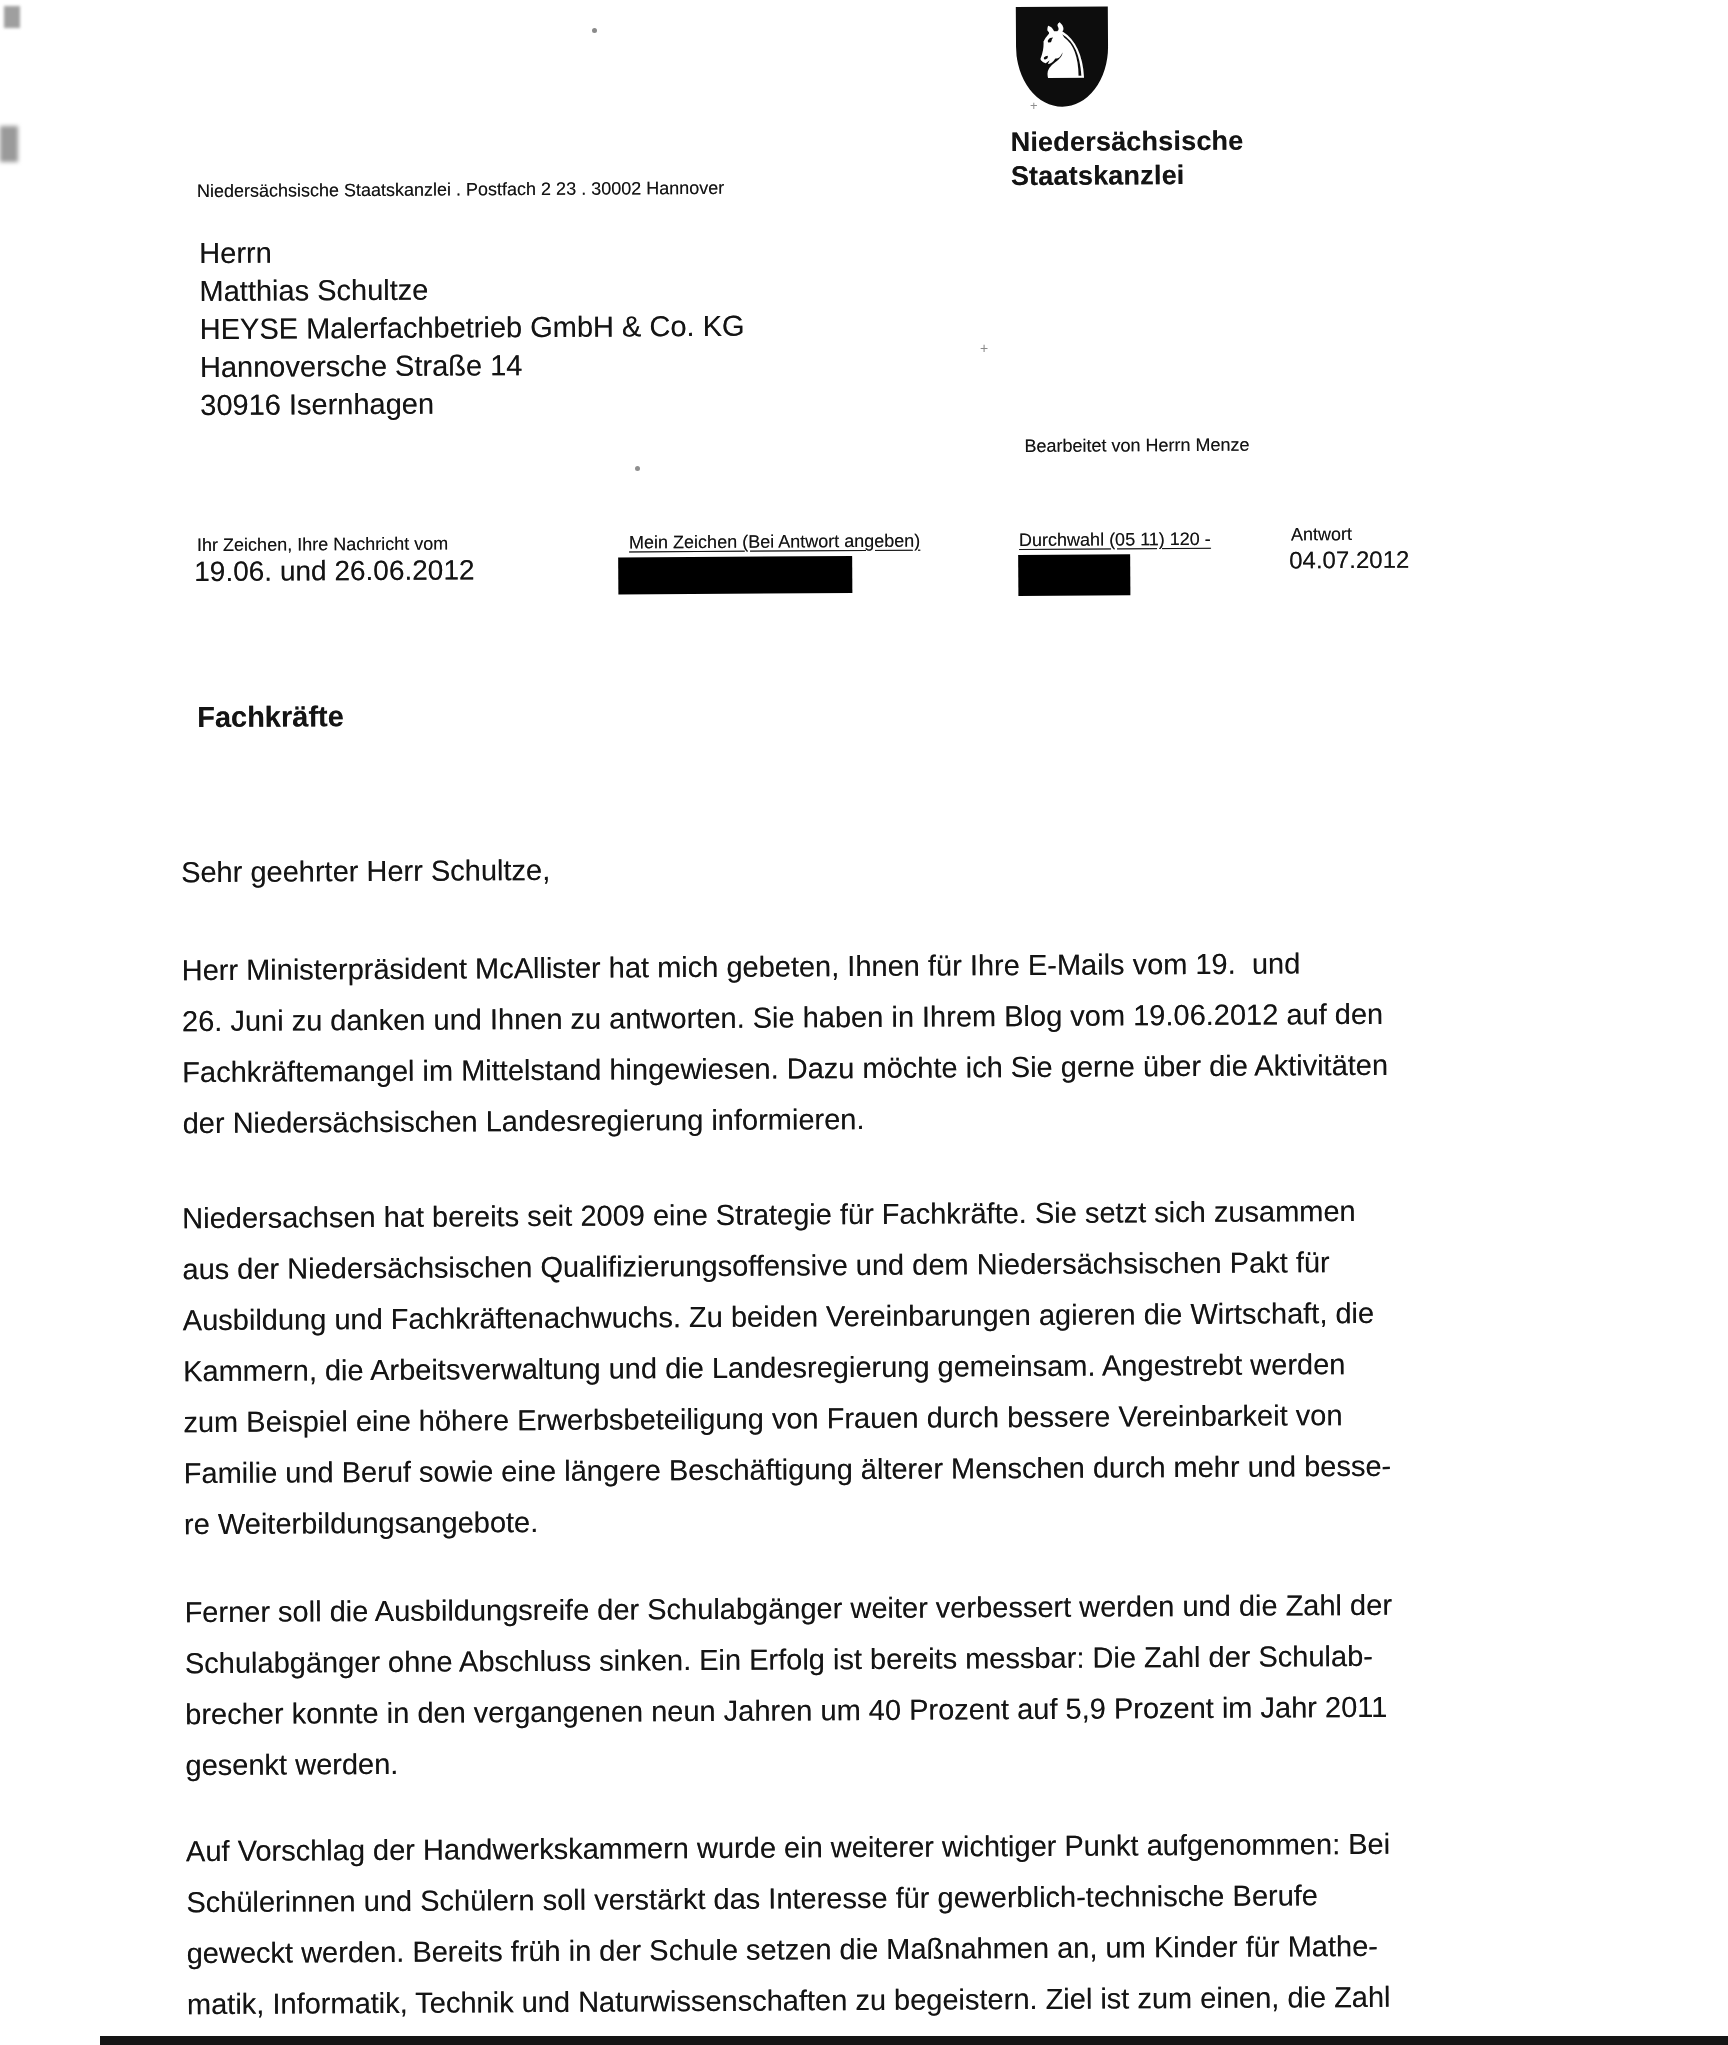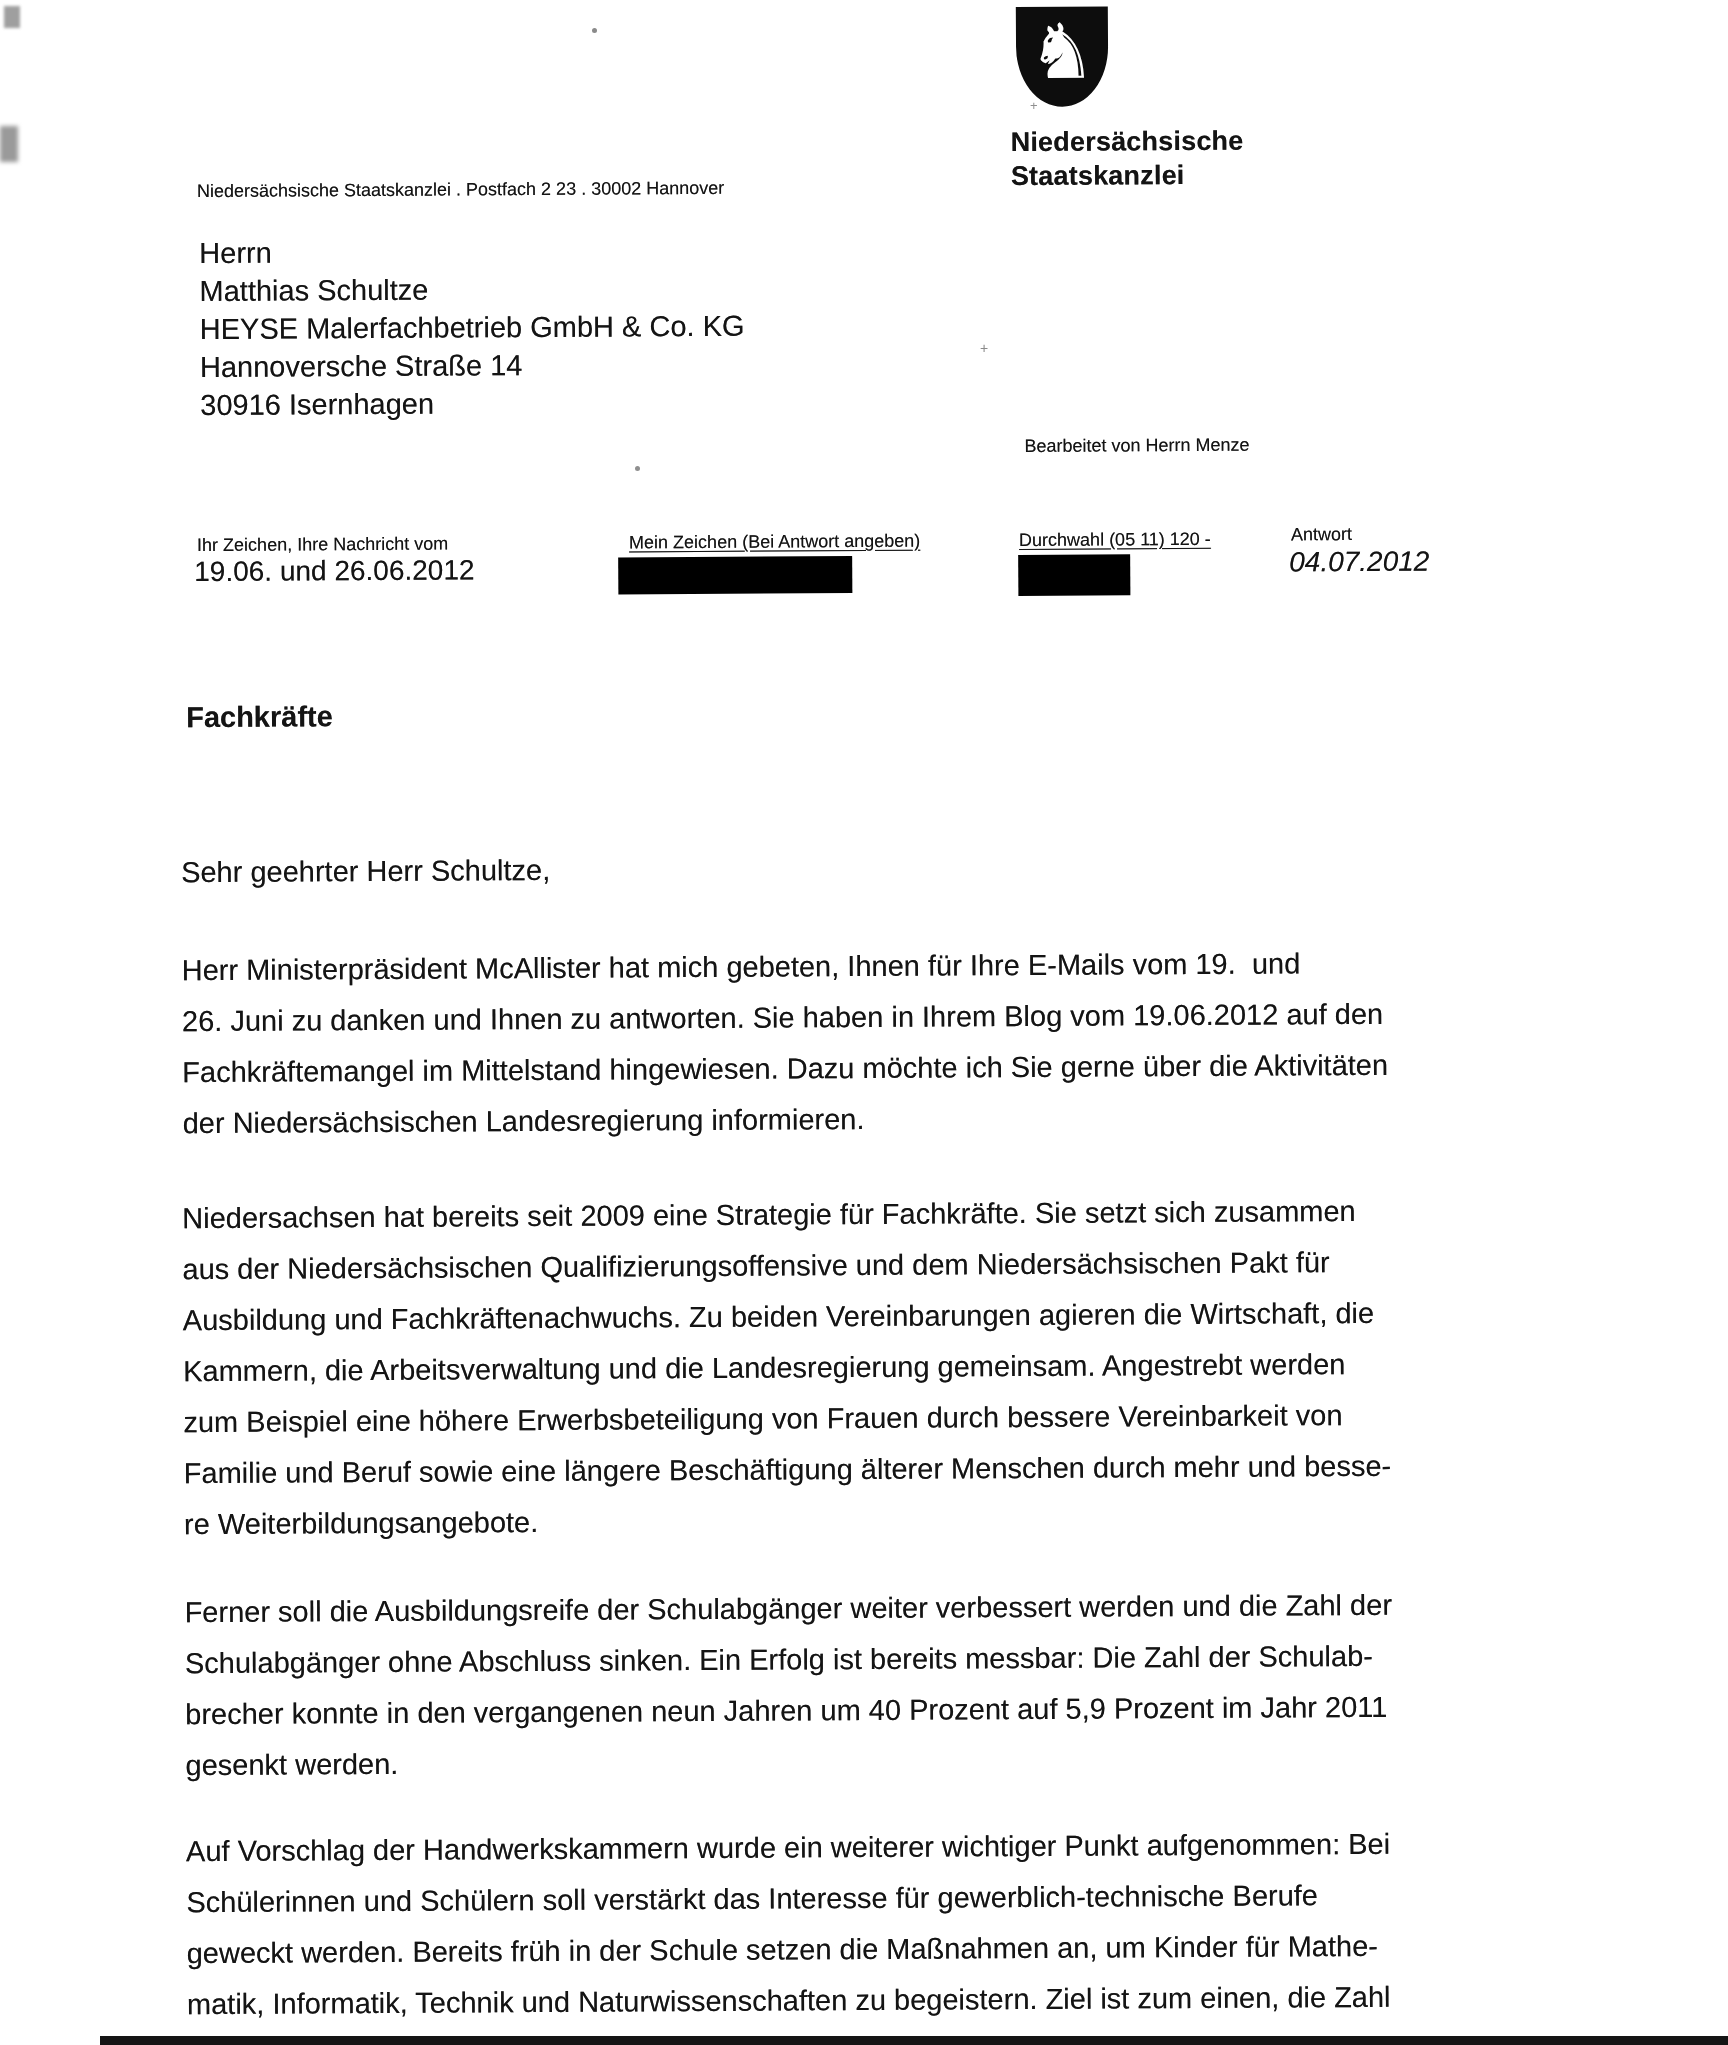--- a/index.html
+++ b/index.html
@@ -52,27 +52,27 @@
   .recipient { left: 204px; top: 230px; font-size: 29px; }
   .recipient .line { line-height: 38px; white-space: pre; }
 
   .ref-label { font-size: 18px; }
   .underlined { text-decoration: underline; text-underline-offset: 3px; }
   .lbl-your-ref { left: 200px; top: 531px; }
   .val-your-ref { left: 197px; top: 552px; font-size: 28px; white-space: pre; }
   .lbl-my-ref   { left: 632px; top: 531px; }
   .lbl-phone    { left: 1022px; top: 531px; }
   .lbl-place    { left: 1294px; top: 527px; }
-  .val-date     { left: 1292px; top: 549px; font-size: 28px; white-space: pre; font-style: italic; }
+  .val-date     { left: 1292px; top: 549px; font-size: 24px; white-space: pre; }
 
   .redaction { background: #000; }
   .redact-1 { left: 621px;  top: 556px; width: 234px; height: 37px; }
   .redact-2 { left: 1021px; top: 556px; width: 112px; height: 41px; }
 
-  .subject { left: 188px; top: 697px; font-size: 29px; font-weight: bold; white-space: pre; text-align: right; }
+  .subject { left: 199px; top: 697px; font-size: 29px; font-weight: bold; white-space: pre; text-align: right; }
   .body-text { font-size: 29px; }
   .body-text .line { line-height: 51px; white-space: pre; }
   .salutation { left: 182px; top: 843px; }
   .para-1 { left: 182px; top: 941px; }
   .para-2 { left: 181px; top: 1189px; }
   .para-3 { left: 181px; top: 1583px; }
   .para-4 { left: 181px; top: 1822px; }
 
   
   .artifact { pointer-events: none; }

